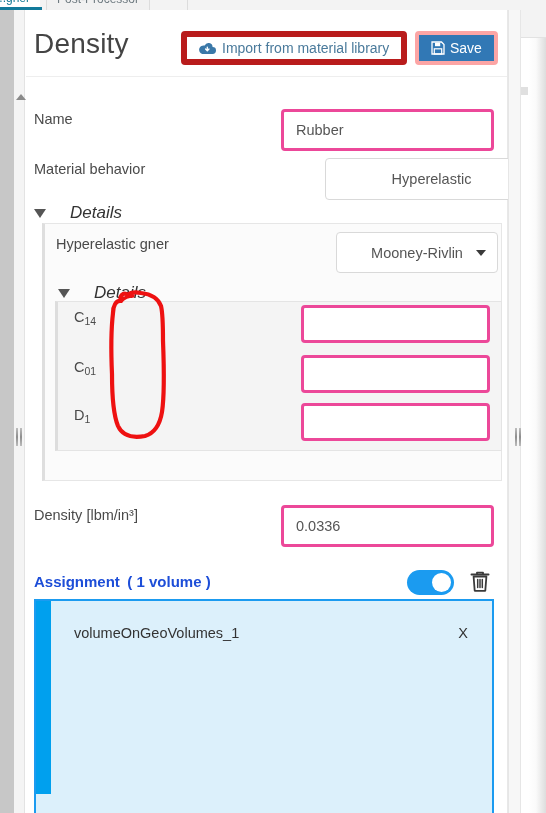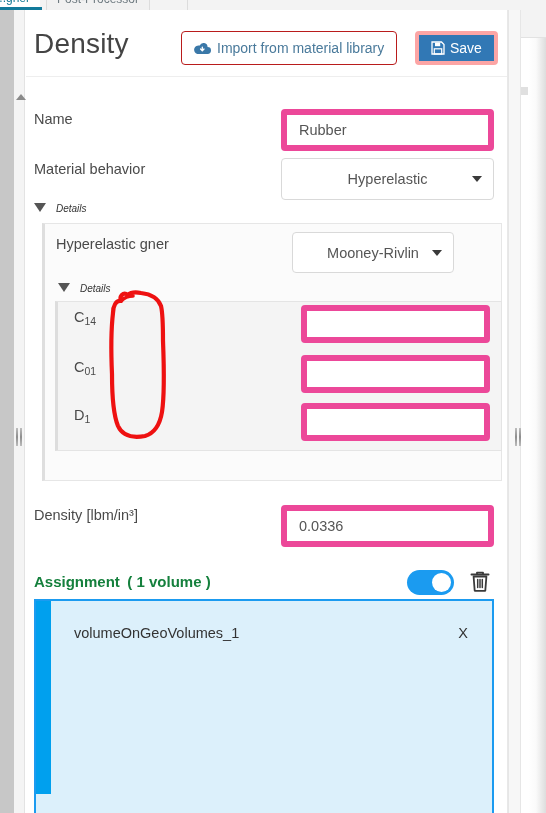--- a/index.html
+++ b/index.html
@@ -95,83 +95,84 @@
     position: relative; height: 67px; border-bottom: 1px solid #eeeeee;
   }
   .page-title {
     position: absolute; left: 8px; top: 18px;
     font-size: 28px; color: #444444; font-weight: 400; letter-spacing: .2px;
   }
   .btn-import {
     position: absolute; left: 155px; top: 21px;
     height: 34px; padding: 0 12px;
     display: flex; align-items: center; gap: 6px;
-    background: #ffffff; border: 1px solid #b91c1c; border-radius: 4px;
+    background: #ffffff; border: 6px solid #b91c1c; border-radius: 4px;
     color: #4a7a9b; font-size: 14px; cursor: pointer; white-space: nowrap;
   }
   .btn-save {
     position: absolute; left: 389px; top: 21px;
     height: 34px; padding: 0 12px;
     display: flex; align-items: center; gap: 5px;
     background: #3178b5; border: 4px solid #fca5a5; border-radius: 4px;
     color: #ffffff; font-size: 14px; cursor: pointer; white-space: nowrap;
   }
   .icon-svg { display: block; }
 
   
   .field-label {
     position: absolute; font-size: 14.5px; color: #4a4a4a;
   }
   .field-input {
     position: absolute;
-    background: #ffffff; border: 6px solid #ec4899; border-radius: 4px;
+    background: #ffffff; border: 3px solid #ec4899; border-radius: 4px;
     font-size: 14.5px; color: #555555;
     padding: 0 12px;
     font-family: "Liberation Sans", sans-serif;
     outline: none;
   }
   .field-select {
     position: absolute;
     background: #ffffff; border: 1px solid #d9d9d9; border-radius: 4px;
     font-size: 14.5px; color: #555555;
     display: flex; align-items: center; justify-content: center;
     cursor: pointer;
+    margin-left: 44px;
   }
   .select-caret {
     position: absolute; right: 11px; top: 50%; transform: translateY(-50%);
     width: 0; height: 0;
     border-left: 5px solid transparent; border-right: 5px solid transparent;
     border-top: 6px solid #3a3a3a;
   }
 
   
   .details-toggle {
-    position: absolute; display: flex; align-items: flex-start; gap: 10px;
-    font-size: 10px; font-style: italic; color: #333333; cursor: pointer;
+    position: absolute; display: flex; align-items: center; gap: 24px;
+    font-size: 17px; font-style: italic; color: #333333; cursor: pointer;
   }
   .tri-down {
     width: 0; height: 0;
     border-left: 6px solid transparent; border-right: 6px solid transparent;
     border-top: 9px solid #555555;
   }
   .panel-outer {
     position: absolute; left: 16px; top: 213px; width: 460px; height: 258px;
     background: #fbfbfb; border: 1px solid #e6e6e6; border-left: 3px solid #dedede;
   }
   .panel-inner {
     position: absolute; left: 29px; top: 291px; width: 447px; height: 150px;
     background: #f4f4f4; border: 1px solid #e4e4e4; border-left: 3px solid #dddddd;
   }
 
   .sub { font-size: 0.72em; vertical-align: -0.28em; letter-spacing: 0; }
 
   
   .assign-title {
     position: absolute; left: 8px; top: 563px;
-    font-size: 15px; font-weight: bold; color: #15803d;
+    font-size: 15px; font-weight: bold; color: #1d4ed8;
   }
   .toggle {
     position: absolute; left: 381px; top: 560px;
     width: 47px; height: 25px; border-radius: 13px; background: #1b9bf0; cursor: pointer;
   }
   .toggle-knob {
     position: absolute; right: 3px; top: 3px; width: 19px; height: 19px;
     border-radius: 50%; background: #ffffff;
   }
   .trash-btn {

